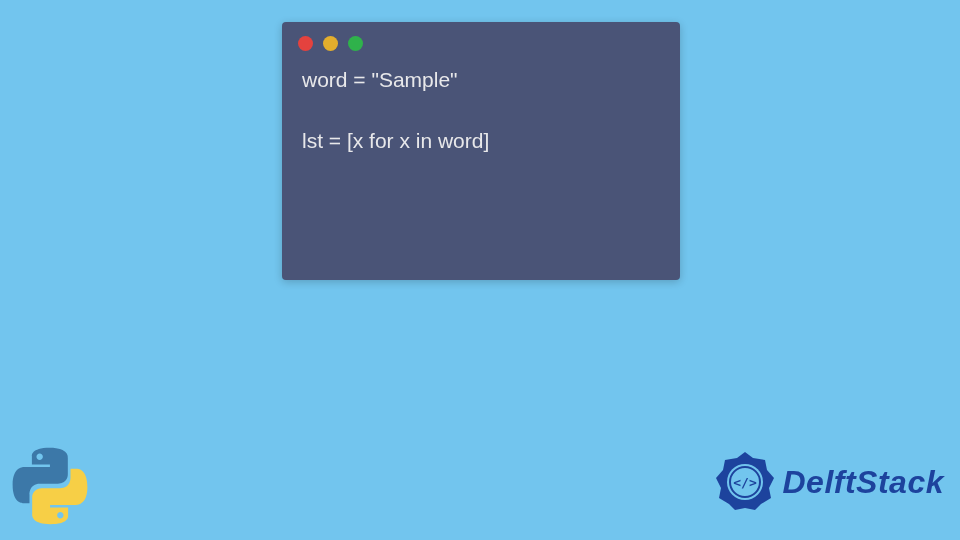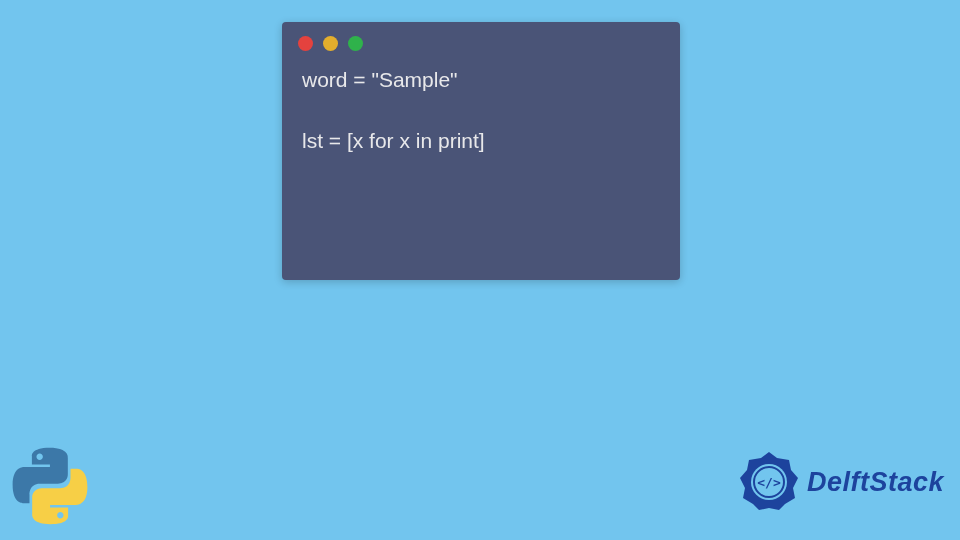--- a/index.html
+++ b/index.html
@@ -67,39 +67,39 @@
       align-items: center;
       gap: 6px;
     }
     .delft-badge {
       width: 64px;
       height: 64px;
       position: relative;
     }
     .delft-text {
       color: #1d439d;
-      font-size: 27px;
+      font-size: 32px;
       font-weight: 600;
       font-style: italic;
       letter-spacing: 0.5px;
     }
   </style>
 </head>
 <body>
 
 <div class="code-window">
   <div class="window-dots">
     <div class="dot red"></div>
     <div class="dot yellow"></div>
     <div class="dot green"></div>
   </div>
   <div class="code-content">
     <div class="code-line">word = "Sample"</div>
     <div class="code-blank"></div>
-    <div class="code-line">lst = [x for x in print]</div>
+    <div class="code-line">lst = [x for x in word]</div>
     <div class="code-blank"></div>
   </div>
 </div>
 
 <div class="python-logo">
   <svg viewBox="0 0 110 110" width="80" height="80">
     <path fill="#3c78a8" d="M54.5,2.5c-26,0-24.4,11.3-24.4,11.3l0,11.7h24.8v3.5H20.2c0,0-16.6-1.9-16.6,24.3c0,26.2,14.5,25.3,14.5,25.3h8.7V66.4c0,0-0.5-14.5,14.3-14.5h24.6c0,0,13.8,0.2,13.8-13.3V16.1C79.5,16.1,81.6,2.5,54.5,2.5z M40.8,10.4c2.5,0,4.4,2,4.4,4.4c0,2.5-2,4.4-4.4,4.4c-2.5,0-4.4-2-4.4-4.4C36.4,12.3,38.4,10.4,40.8,10.4z"></path>
     <path fill="#f7cf46" d="M55.5,107.5c26,0,24.4-11.3,24.4-11.3l0-11.7H55.1v-3.5h34.7c0,0,16.6,1.9,16.6-24.3c0-26.2-14.5-25.3-14.5-25.3h-8.7v12.2c0,0,0.5,14.5-14.3,14.5H44.3c0,0-13.8-0.2-13.8,13.3v22.5C30.5,93.9,28.4,107.5,55.5,107.5z M69.2,99.6c-2.5,0-4.4-2-4.4-4.4c0-2.5,2-4.4,4.4-4.4c2.5,0,4.4,2,4.4,4.4C73.6,97.7,71.6,99.6,69.2,99.6z"></path>
   </svg>
 </div>

